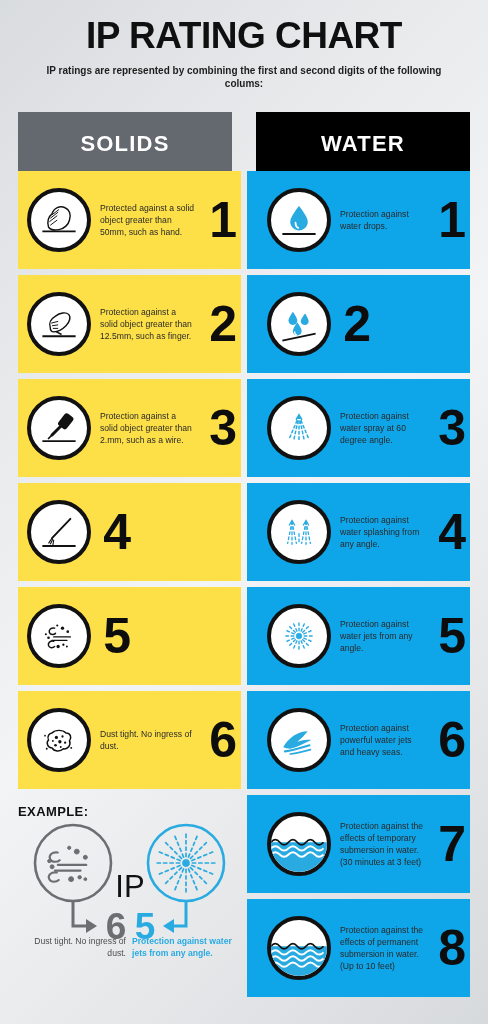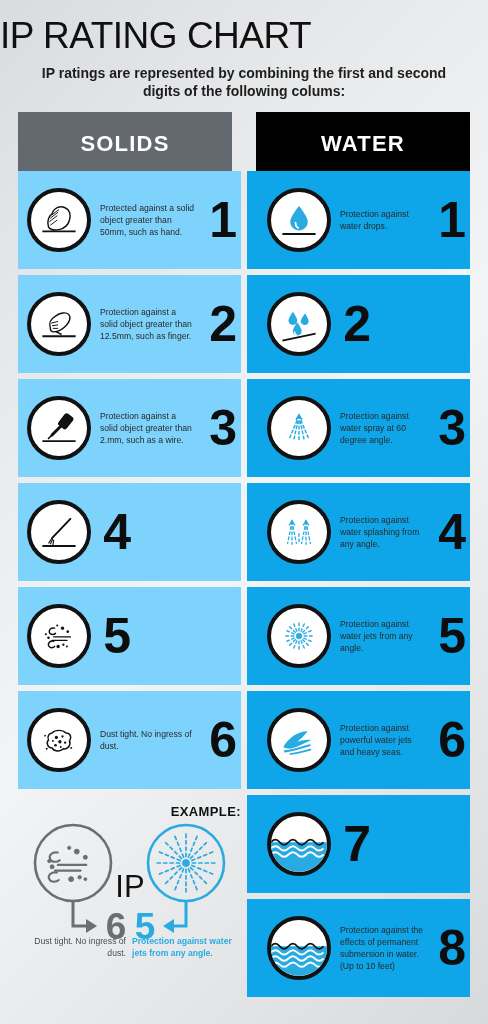--- a/index.html
+++ b/index.html
@@ -8,30 +8,31 @@
     font-family: "Liberation Sans", sans-serif;
     overflow: hidden;
   }
   body {
     background: linear-gradient(135deg, #d9dcdf 0%, #e9eaec 28%, #f3f4f5 52%, #e4e6e8 78%, #d7dadd 100%);
     position: relative;
   }
 
   
   .title {
+    text-align: center;
     font-size: 37px;
-    font-weight: normal;
+    font-weight: bold;
     letter-spacing: -0.5px;
     color: #101010;
     padding-top: 17px;
     line-height: 1;
   }
   .subtitle {
     text-align: center;
-    font-size: 14px;
+    font-size: 10px;
     font-weight: bold;
     color: #1d1d1d;
     line-height: 1.32;
     margin-top: 10px;
     padding: 0 40px;
   }
 
   
   .colheads {
     position: absolute;
@@ -63,21 +64,21 @@
   }
   .col { width: 223px; display: flex; flex-direction: column; gap: 6px; }
 
   .row {
     height: 98px;
     display: flex;
     align-items: center;
     padding: 0 4px 0 9px;
     position: relative;
   }
-  .col-solids .row { background: #7dd3fc; }
+  .col-solids .row { background: #fde047; }
   .col-water  .row { background: #0ea5e9; padding-left: 20px; }
 
   .badge {
     width: 64px; height: 64px;
     flex: 0 0 64px;
     border-radius: 50%;
     background: #ffffff;
     border: 4px solid #111111;
     position: relative;
     overflow: hidden;
@@ -102,21 +103,21 @@
     flex: 0 0 40px;
   }
 
   
   .example {
     position: absolute;
     left: 18px; top: 795px;
     width: 223px; height: 211px;
   }
   .ex-title {
-    text-align: right;
+    text-align: left;
     font-size: 13px;
     font-weight: bold;
     color: #111111;
     letter-spacing: 0.4px;
     padding-top: 9px;
   }
   .ex-canvas { position: absolute; inset: 0; width: 100%; height: 100%; }
   .ex-labels {
     position: absolute;
     left: 0; top: 140px;
@@ -355,20 +356,21 @@
 
     <div class="row">
       <div class="badge">
         <svg viewBox="0 0 64 64">
           <rect x="0" y="30" width="64" height="34" fill="#29abe2"></rect>
           <path d="M0 30 q5 -6 10 0 t10 0 t10 0 t10 0 t10 0 t10 0" fill="none" stroke="#111" stroke-width="2"></path>
           <path d="M0 37 q5 -5 10 0 t10 0 t10 0 t10 0 t10 0 t10 0" fill="none" stroke="#fff" stroke-width="2.2"></path>
           <path d="M0 44 q5 -5 10 0 t10 0 t10 0 t10 0 t10 0 t10 0" fill="none" stroke="#fff" stroke-width="2.2"></path>
         </svg>
       </div>
+      <div class="rowtext">Protection against the effects of temporary submersion in water. (30 minutes at 3 feet)</div>
       <div class="rownum">7</div>
     </div>
 
     <div class="row">
       <div class="badge">
         <svg viewBox="0 0 64 64">
           <rect x="0" y="30" width="64" height="34" fill="#29abe2"></rect>
           <path d="M0 30 q5 -6 10 0 t10 0 t10 0 t10 0 t10 0 t10 0" fill="none" stroke="#111" stroke-width="2"></path>
           <path d="M0 37 q5 -5 10 0 t10 0 t10 0 t10 0 t10 0 t10 0" fill="none" stroke="#fff" stroke-width="2.2"></path>
           <path d="M0 44 q5 -5 10 0 t10 0 t10 0 t10 0 t10 0 t10 0" fill="none" stroke="#fff" stroke-width="2.2"></path>

